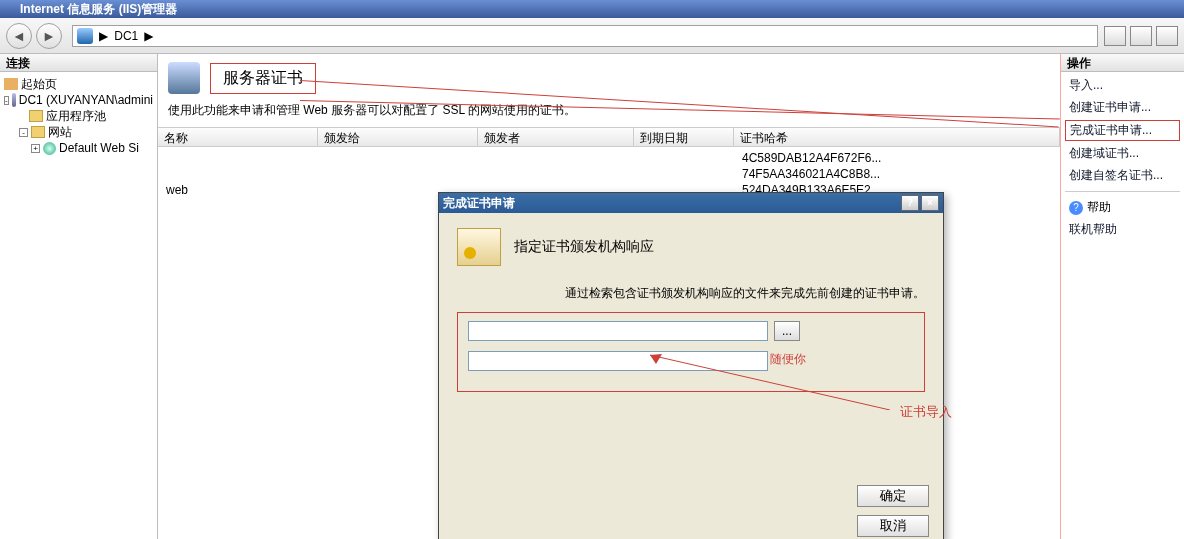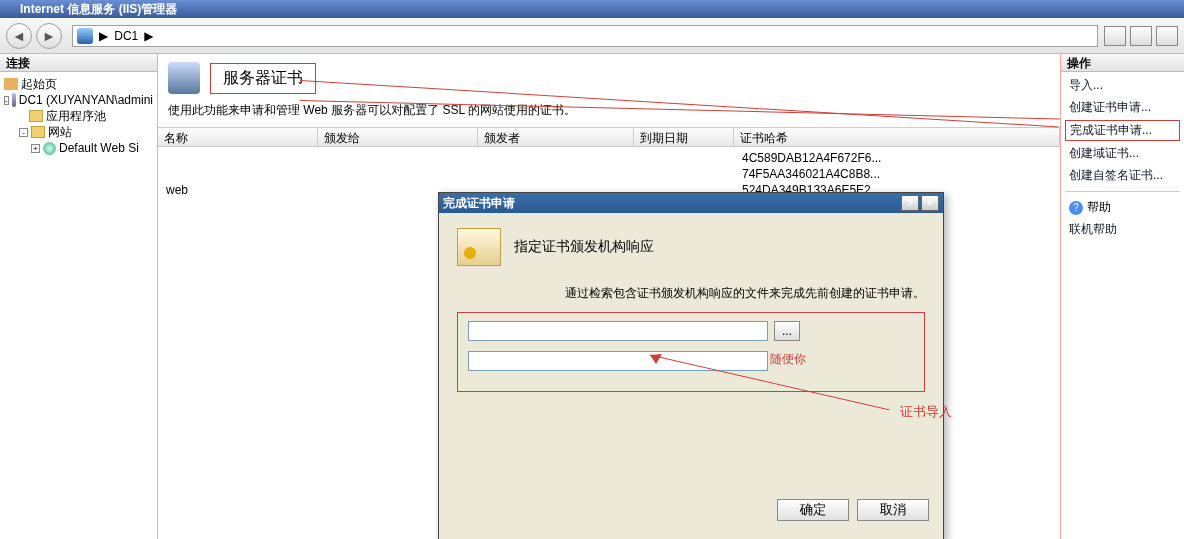--- a/index.html
+++ b/index.html
@@ -57,21 +57,21 @@
 .cert-stack-icon { width:44px; height:38px; background:linear-gradient(#fff7e0,#e6d090); border:1px solid #c0a040; position:relative; }
 .cert-stack-icon::after { content:""; position:absolute; width:12px; height:12px; background:#e6b000; border-radius:50%; left:6px; top:18px; }
 .dlg-heading { font-size:14px; }
 .dlg-desc { margin: 14px 0 10px 0; text-align: right; }
 .field-group { border:1px solid #cd403a; padding: 8px 10px 10px 10px; }
 .field-label { margin-bottom:4px; }
 .field-row { display:flex; gap:6px; margin-bottom:10px; }
 .text-input { flex:0 0 300px; height:20px; border:1px solid #7e9db9; padding:0 3px; background:#fff; }
 .browse-btn { width:26px; height:20px; border:1px solid #888; background:linear-gradient(#fff,#ddd); text-align:center; line-height:18px; cursor:pointer; }
 .note { color:#cd403a; margin-left:-4px; }
-.dialog-footer { position:absolute; bottom:20px; right:14px; display:flex; gap:8px; }
+.dialog-footer { position:absolute; bottom:4px; right:14px; display:flex; gap:8px;flex-direction:column; }
 .dlg-button { width:72px; height:22px; border:1px solid #888; background:linear-gradient(#fff,#e0e0e0); cursor:pointer; }
 
 
 .red-line-1 { position:absolute; border-top:1px solid #cd403a; left:300px; top:100px; width:760px; transform: rotate(1.4deg); transform-origin:left; pointer-events:none; }
 .red-line-2 { position:absolute; border-top:1px solid #cd403a; left:300px; top:80px; width:760px; transform: rotate(3.5deg); transform-origin:left; pointer-events:none; }
 .arrow { position:absolute; left:640px; top:350px; width:250px; height:60px; pointer-events:none; }
 .arrow-label { position:absolute; left:900px; top:403px; color:#cd403a; font-size:13px; pointer-events:none;}
 svg.arrow-svg line { stroke:#cd403a; stroke-width:1; }
 svg.arrow-svg polygon { fill:#cd403a; }
 </style>

